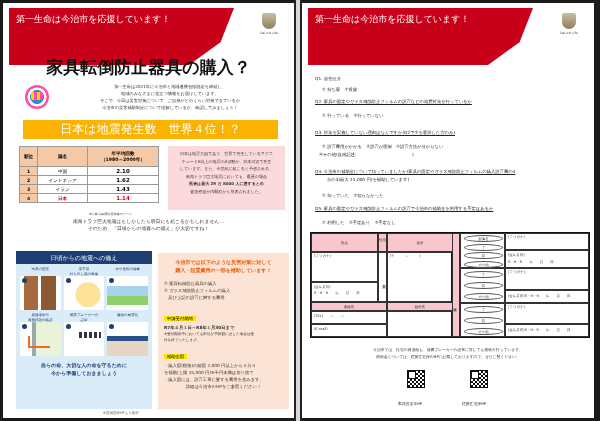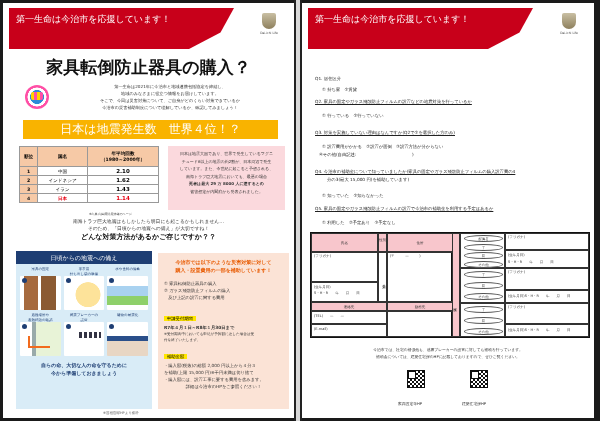--- a/index.html
+++ b/index.html
@@ -2,21 +2,21 @@
 <html><head>
 <meta charset="utf-8">
 <style>
   * { box-sizing: border-box; margin: 0; padding: 0; }
   html, body { width: 600px; height: 421px; overflow: hidden; background: #1a1a1a; }
   body { font-family: "DejaVu Sans", sans-serif; position: relative; }
   .page { position: absolute; top: 3px; background: #fff; height: 415px; overflow: hidden; }
   .page.left { left: 3px; width: 291px; }
   .page.right { left: 302px; width: 292px; }
   .sep { position: absolute; top: 0; left: 294px; width: 8px; height: 421px; background: #d8d8d8; border-left: 2px solid #222; border-right: 2px solid #222; }
-  .banner { position: absolute; left: 6px; top: 5px; width: 225px; height: 41px; background: #c8001a; clip-path: polygon(0 0, 100% 0, 94% 60%, 80% 100%, 0 100%); }
+  .banner { position: absolute; left: 6px; top: 5px; width: 225px; height: 57px; background: #c8001a; clip-path: polygon(0 0, 100% 0, 94% 60%, 80% 100%, 0 100%); }
   .banner span { display: block; color: #fff; font-size: 9px; padding: 5px 0 0 7px; white-space: nowrap; }
   .logo { position: absolute; top: 10px; width: 28px; text-align: center; }
   .logo .shield { width: 14px; height: 16px; margin: 0 auto; background: linear-gradient(#c9bfa3, #8d7f5c); border-radius: 2px 2px 7px 7px; }
   .logo .lt { font-size: 3px; color: #444; margin-top: 2px; white-space: nowrap; }
   .h1 { position: absolute; left: 0; width: 100%; text-align: center; font-weight: bold; }
   .small { font-size: 4.2px; color: #333; line-height: 7px; }
   .mascot { position: absolute; left: 22px; top: 82px; width: 24px; height: 24px; border-radius: 50%; background: radial-gradient(circle, #2d8ad8 40%, #fff 42%, #fff 55%, #ff4fa6 57%); }
   .mascot::after { content: ""; position: absolute; left: 6px; top: 7px; width: 12px; height: 8px; background: repeating-linear-gradient(90deg, #ffd400 0 3px, #ff4fa6 3px 6px); border-radius: 2px; }
   .gold { position: absolute; left: 20px; top: 117px; width: 255px; height: 19px; background: #f9b300; color: #fff; font-size: 12px; text-align: center; line-height: 19px; }
   table.rank { position: absolute; left: 16px; top: 143px; width: 140px; border-collapse: collapse; font-size: 4.6px; }
@@ -113,21 +113,20 @@
     <p>チュード6以上の地震の約2割が、日本周辺で発生</p>
     <p>しています。また、今世紀に起こると予想される、</p>
     <p>南海トラフ巨大地震においても、最悪の場合</p>
     <p style="font-weight:bold;">死者は最大 29 万 8000 人に達するとの</p>
     <p>被害想定が内閣府から発表されました。</p>
   </div>
 
   <div style="position:absolute;left:0;top:215px;width:100%;text-align:center;">
     <div style="font-size:4.8px;color:#333;line-height:7px;">南海トラフ巨大地震はもしかしたら明日にも起こるかもしれません…</div>
     <div style="font-size:4.8px;color:#333;line-height:7px;">そのため、「日頃からの地震への備え」が大切ですね！</div>
-    <div style="font-size:7px;font-weight:bold;color:#111;line-height:10px;">どんな対策方法があるかご存じですか？？</div>
   </div>
 
   <div class="illus">
     <div class="hd">日頃からの地震への備え</div>
     <div class="cells">
       <div class="cell">
           <div class="cl">家具の固定</div>
           <div class="pic" style="background:linear-gradient(90deg,#fff 10%,#a66a3e 10%,#a66a3e 45%,#fff 45%,#fff 50%,#8b5a32 50%,#8b5a32 88%,#fff 88%);"></div>
         </div>
       <div class="cell">

